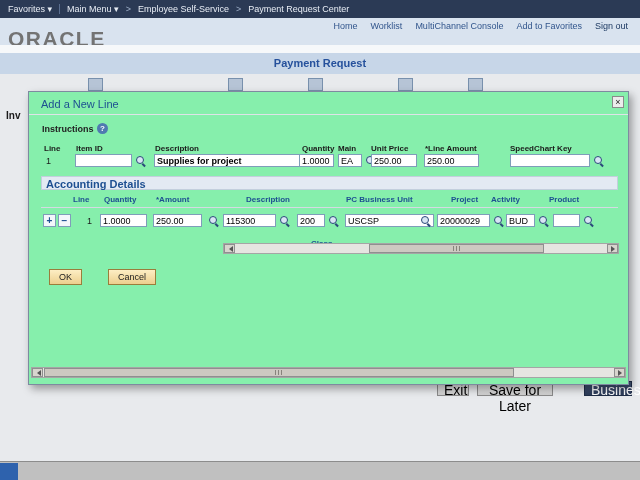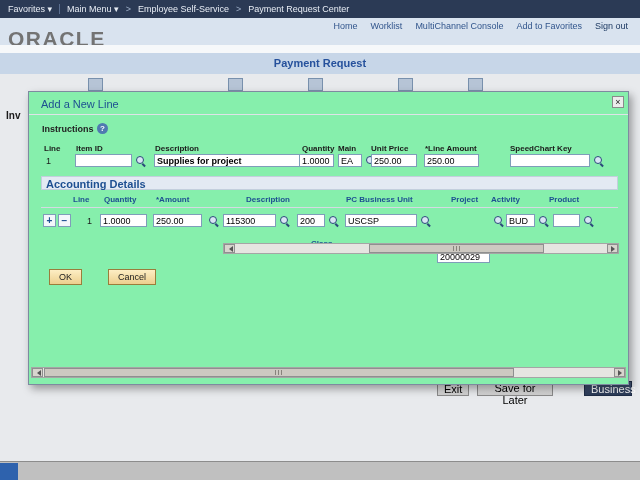--- a/index.html
+++ b/index.html
@@ -10,21 +10,21 @@
   .lbl { position:absolute; white-space:nowrap; font-size:8px; font-weight:bold; color:#1a1a1a; }
   .txt { position:absolute; white-space:nowrap; font-size:9px; color:#1a1a1a; }
   .input { position:absolute; height:13px; border:1px solid #7f9db9; background:#fff; font-family:inherit; font-size:9px; padding:0 2px; }
   .num { text-align:left; }
   .mag { position:absolute; width:12px; height:12px; cursor:pointer; }
   .mag::before { content:""; position:absolute; left:1px; top:1px; width:6px; height:6px; border:1px solid #2b4a7a; border-radius:50%; background:#d8e6f4; }
   .mag::after { content:""; position:absolute; left:8px; top:8px; width:4px; height:2px; background:#2b4a7a; transform:rotate(45deg); transform-origin:0 0; }
   .colhead { position:absolute; font-size:8px; font-weight:bold; color:#1d4f91; white-space:nowrap; }
   .pm { position:absolute; width:13px; height:13px; border:1px solid #7f9db9; background:#f3f7fb; color:#1d4f91; font-weight:bold; font-size:10px; line-height:11px; text-align:center; cursor:pointer; }
   .btn-tan { position:absolute; height:16px; border:1px solid #9a7d3b; background:linear-gradient(#fdeec4,#eccf8e); font-family:inherit; font-size:9px; color:#222; padding:0 9px; cursor:pointer; }
-  .fbtn { position:absolute; height:15px; border:1px solid #8b8b8b; background:linear-gradient(#ececec,#cfcfcf); font-family:inherit; font-size:11px; padding:0 6px; cursor:pointer; }
+  .fbtn { position:absolute; height:15px; border:1px solid #8b8b8b; background:linear-gradient(#ececec,#cfcfcf); font-family:inherit; font-size:14px; padding:0 6px; cursor:pointer; }
   .fbtn.dark { background:linear-gradient(#46587b,#2b3a57); border-color:#1f2d47; color:#fff; }
   .sbar { position:absolute; height:11px; background:#e6e5e1; border:1px solid #a5a5a5; }
   .sbtn { position:absolute; top:0; width:11px; height:9px; background:#d8d5ce; border:1px solid #8f8f8f; }
   .sbtn.left { left:0; } .sbtn.right { right:0; }
   .sbtn.left::before { content:""; position:absolute; left:1px; top:1px; border:3px solid transparent; border-right:4px solid #555; }
   .sbtn.right::before { content:""; position:absolute; left:3px; top:1px; border:3px solid transparent; border-left:4px solid #555; }
   .sthumb { position:absolute; top:0; height:9px; background:#cdc9c1; border:1px solid #8f8f8f; display:flex; align-items:center; justify-content:center; }
   .grip { width:8px; height:5px; background:repeating-linear-gradient(90deg,#87837c 0 1px,transparent 1px 3px); }
   .help { position:absolute; width:11px; height:11px; border-radius:50%; background:#4f7ab0; color:#fff; font-size:8px; font-weight:bold; text-align:center; line-height:11px; cursor:pointer; }
   .wbox { position:absolute; top:78px; width:15px; height:13px; background:#b6c4d6; border:1px solid #7890ad; }
@@ -127,23 +127,23 @@
     <div class="pm" style="left:14px;top:122px;">+</div>
     <div class="pm" style="left:29px;top:122px;">−</div>
     <div class="txt" style="left:58px;top:124px;">1</div>
     <input class="input num" style="left: 71px; top: 122px; width: 47px;" value="1.0000">
     <input class="input num" style="left: 124px; top: 122px; width: 49px;" value="250.00">
     <span class="mag" style="left:179px;top:123px;"></span>
     <input class="input" style="left: 194px; top: 122px; width: 53px;" value="115300">
     <span class="mag" style="left:250px;top:123px;"></span>
     <input class="input" style="left: 268px; top: 122px; width: 28px;" value="200">
     <span class="mag" style="left:299px;top:123px;"></span>
-    <input class="input" style="left: 316px; top: 122px; width: 72px;" value="USCSP">
+    <input class="input" style="left: 316px; top: 122px; width: 89px;" value="USCSP">
     <span class="mag" style="left:391px;top:123px;"></span>
-    <input class="input" style="left: 408px; top: 122px; width: 53px; margin-top: 36px;" value="20000029">
+    <input class="input" style="left: 408px; top: 122px; width: 53px;" value="20000029">
     <span class="mag" style="left:464px;top:123px;"></span>
     <input class="input" style="left: 477px; top: 122px; width: 29px;" value="BUD">
     <span class="mag" style="left:509px;top:123px;"></span>
     <input class="input" style="left: 524px; top: 122px; width: 27px;" value="">
     <span class="mag" style="left:554px;top:123px;"></span>
 
     <div class="sbar" style="left:194px;top:151px;width:396px;">
       <div class="sbtn left"></div>
       <div class="sthumb" style="left:145px;width:175px;">
           <span class="grip"></span>

